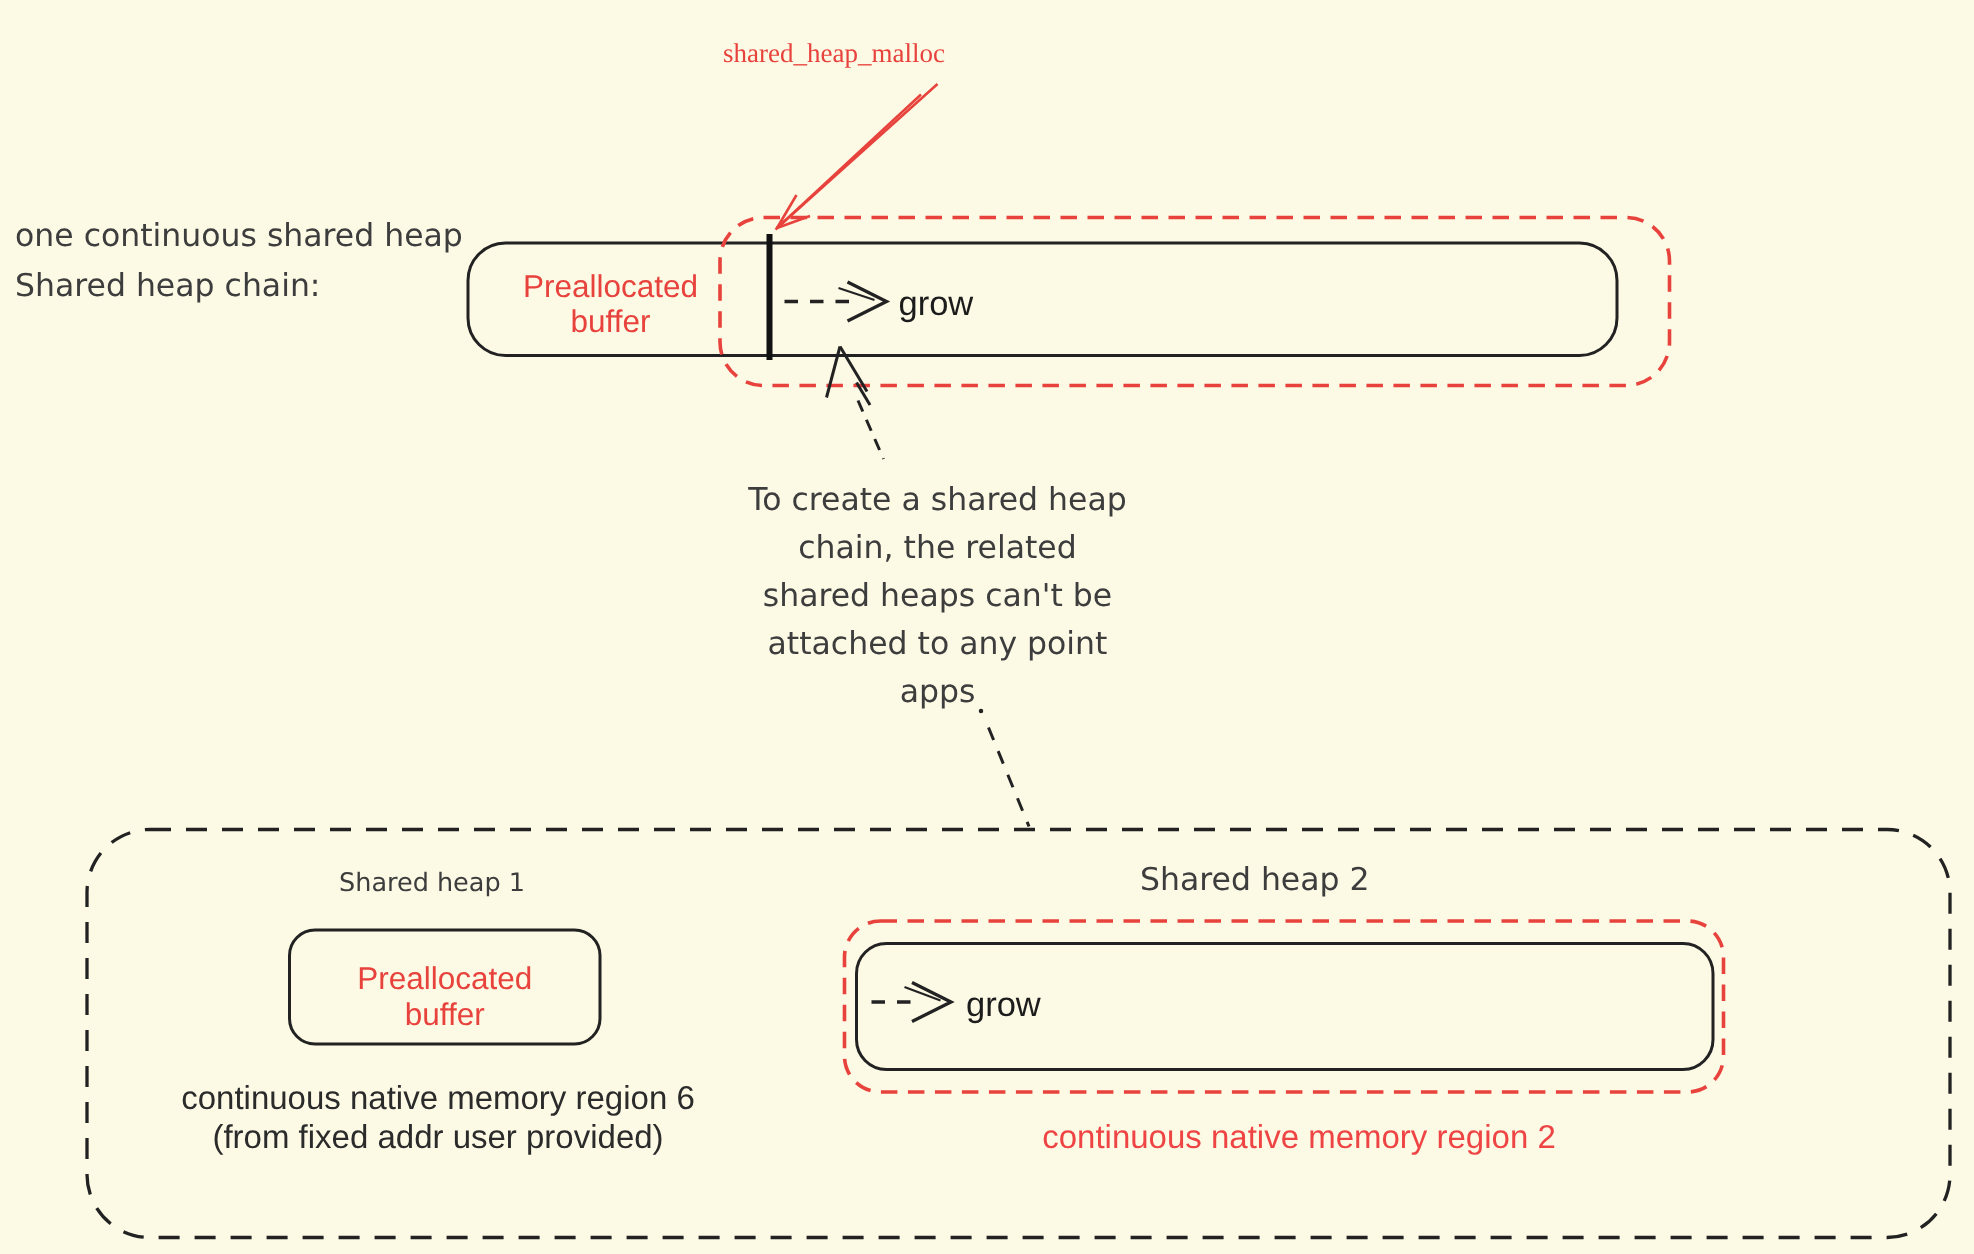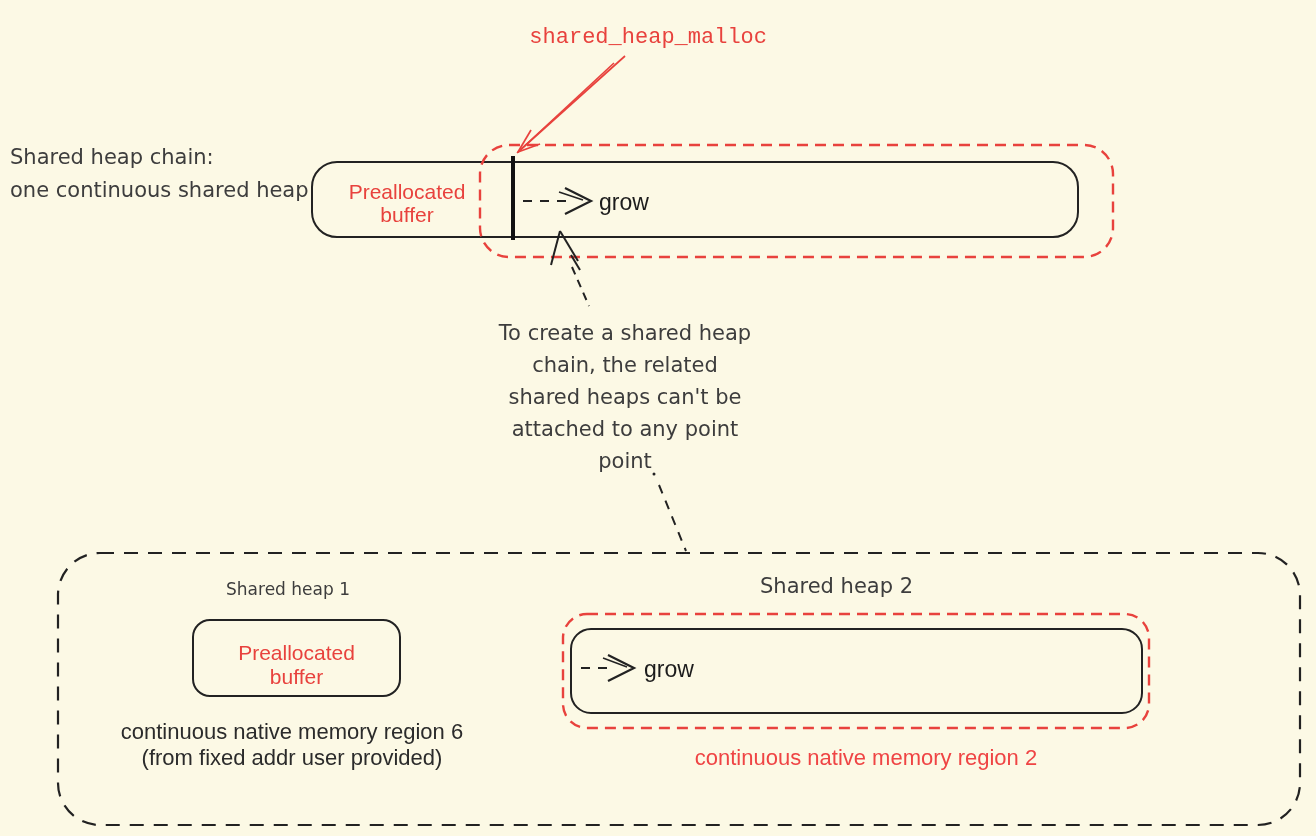--- a/index.html
+++ b/index.html
@@ -10,23 +10,23 @@
     height: 836px;
     background: #fcf9e5;
     overflow: hidden;
     font-family: "DejaVu Sans", sans-serif;
   }
   .canvas svg { position: absolute; left: 0; top: 0; }
   .txt { position: absolute; white-space: nowrap; }
   .rounded-font { font-family: "DejaVu Sans", sans-serif; color: #3d3d3d; }
 
   .malloc-label {
-    left: 482px; top: 25px; width: 285px; text-align: right;
-    font-family: Liberation Mono, monospace;
-    font-size: 22px; color: #e8423d;
+    left: 482px; top: 25px; width: 285px; text-align: left;
+    font-family: Liberation Serif, serif;
+    font-size: 18px; color: #e8423d;
   }
   .heap-note {
     left: 10px; top: 141px;
     font-size: 21px; line-height: 33px;
   }
   .prealloc-top {
     left: 332px; top: 180px; width: 150px; text-align: center;
     font-family: "Liberation Sans", sans-serif;
     font-size: 21px; line-height: 23px; color: #e8423d;
   }
@@ -112,37 +112,37 @@
     <g stroke="#222222" fill="none">
       <path d="M581,668 H608" stroke-width="2.2" stroke-dasharray="9 8"></path>
       <path d="M608,655 L634,668 L608,681" stroke-width="2.2"></path>
       <path d="M603,658 L627,667" stroke-width="1.4"></path>
     </g>
   </svg>
 
   <div class="txt malloc-label">shared_heap_malloc</div>
 
   <div class="txt heap-note rounded-font">
+    <div>one continuous shared heap</div>
     <div>Shared heap chain:</div>
-    <div>one continuous shared heap</div>
   </div>
 
   <div class="txt prealloc-top">
     <div>Preallocated</div>
     <div>buffer</div>
   </div>
 
   <div class="txt grow-top">grow</div>
 
   <div class="txt constraint-note rounded-font">
     <div>To create a shared heap</div>
     <div>chain, the related</div>
     <div>shared heaps can't be</div>
     <div>attached to any point</div>
-    <div>point</div>
+    <div>apps</div>
   </div>
 
   <div class="txt heap1-title rounded-font">Shared heap 1</div>
 
   <div class="txt prealloc-bottom">
     <div>Preallocated</div>
     <div>buffer</div>
   </div>
 
   <div class="txt heap1-caption">

